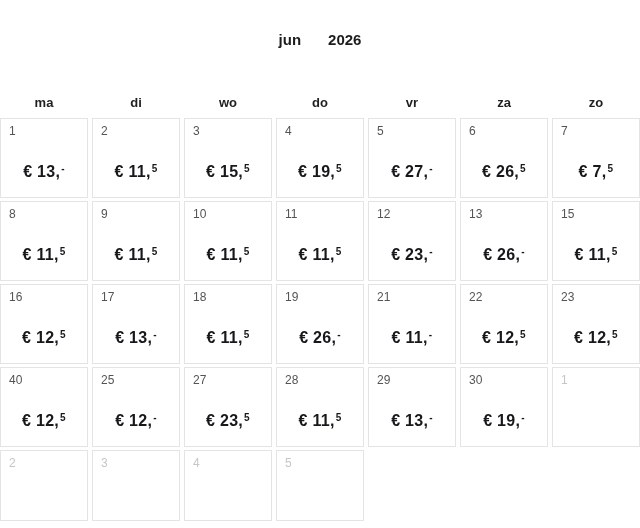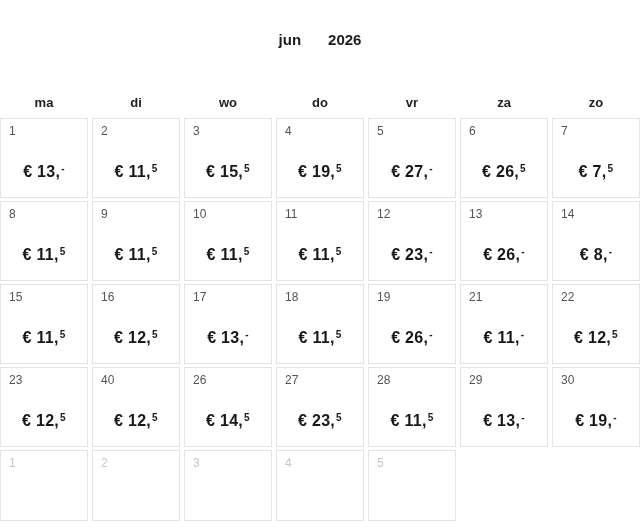--- a/index.html
+++ b/index.html
@@ -97,24 +97,20 @@
   </div>
       <div class="cell">
     <span class="day-num">12</span>
     <span class="price"><span class="price-main">€ 23,</span><sup>-</sup></span>
   </div>
       <div class="cell">
     <span class="day-num">13</span>
     <span class="price"><span class="price-main">€ 26,</span><sup>-</sup></span>
   </div>
       <div class="cell">
-    <span class="day-num">14</span>
-    <span class="price"><span class="price-main">€ 8,</span><sup>-</sup></span>
-  </div>
-      <div class="cell">
     <span class="day-num">15</span>
     <span class="price"><span class="price-main">€ 11,</span><sup>5</sup></span>
   </div>
       <div class="cell">
     <span class="day-num">16</span>
     <span class="price"><span class="price-main">€ 12,</span><sup>5</sup></span>
   </div>
       <div class="cell">
     <span class="day-num">17</span>
     <span class="price"><span class="price-main">€ 13,</span><sup>-</sup></span>
@@ -137,22 +133,22 @@
   </div>
       <div class="cell">
     <span class="day-num">23</span>
     <span class="price"><span class="price-main">€ 12,</span><sup>5</sup></span>
   </div>
       <div class="cell">
     <span class="day-num">40</span>
     <span class="price"><span class="price-main">€ 12,</span><sup>5</sup></span>
   </div>
       <div class="cell">
-    <span class="day-num">26</span>
-    <span class="price"><span class="price-main">€ 14,</span><sup>5</sup></span>
+    <span class="day-num">25</span>
+    <span class="price"><span class="price-main">€ 12,</span><sup>-</sup></span>
   </div>
       <div class="cell">
     <span class="day-num">27</span>
     <span class="price"><span class="price-main">€ 23,</span><sup>5</sup></span>
   </div>
       <div class="cell">
     <span class="day-num">28</span>
     <span class="price"><span class="price-main">€ 11,</span><sup>5</sup></span>
   </div>
       <div class="cell">

